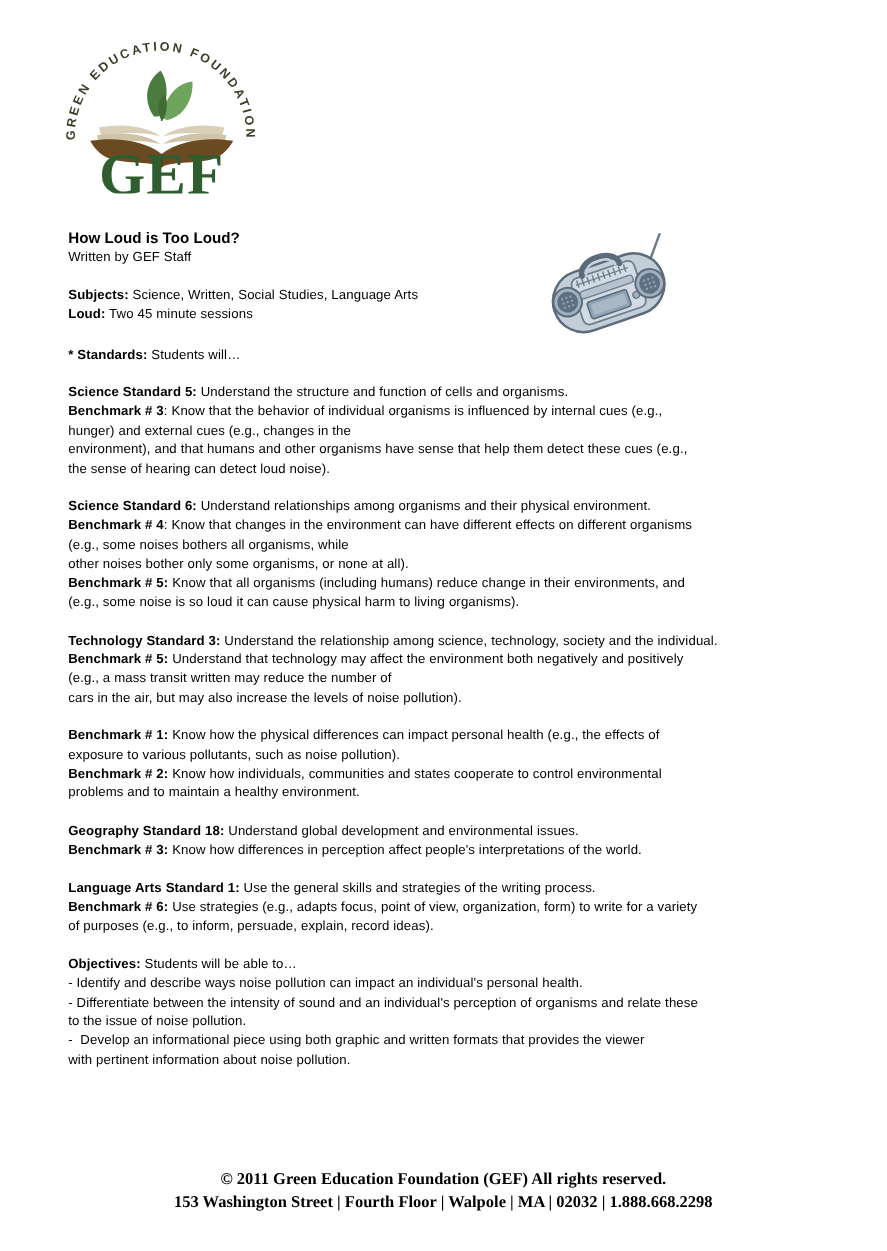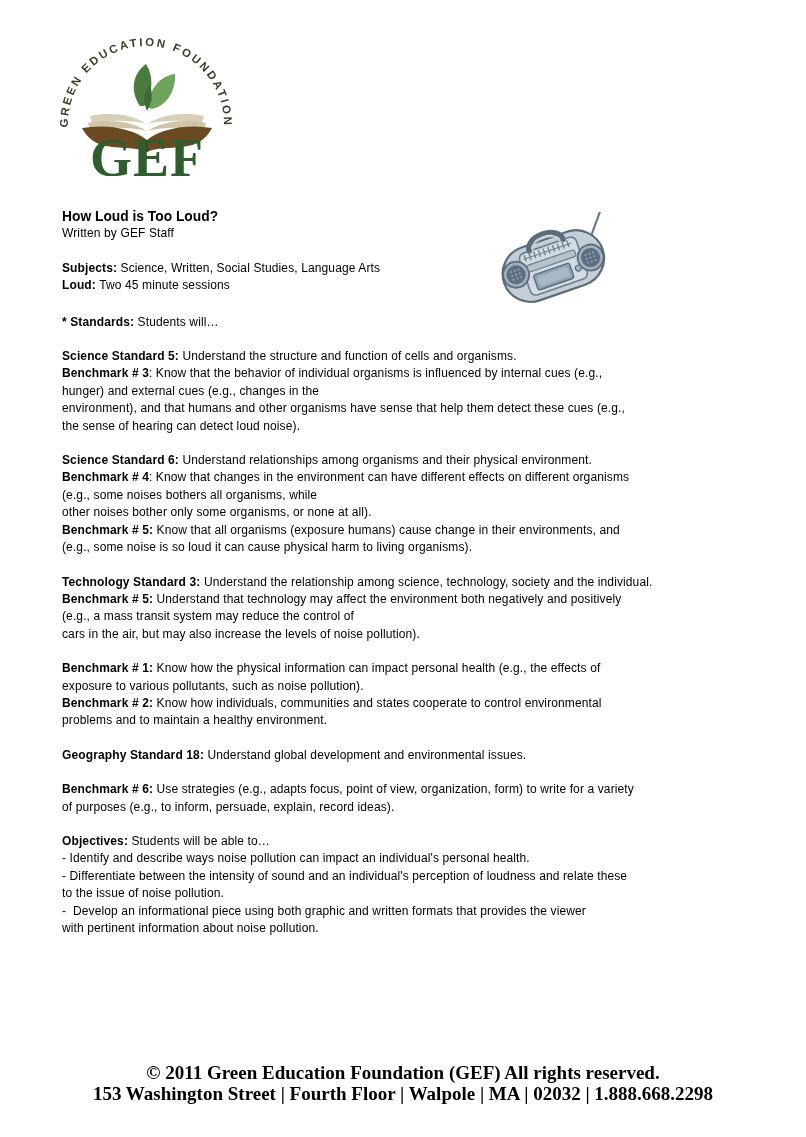--- a/index.html
+++ b/index.html
@@ -73,21 +73,21 @@
 
   
   .footer {
     position: absolute;
     left: 0;
     top: 1062px;
     width: 806px;
     text-align: center;
     font-family: "Liberation Serif", serif;
     font-weight: bold;
-    font-size: 19px;
+    font-size: 15px;
     line-height: 21px;
     color: #000000;
   }
 </style>
 </head>
 <body>
 
 <div class="page">
 
   <div class="logo-wrap">
@@ -218,53 +218,55 @@
           <div class="ln">hunger) and external cues (e.g., changes in the</div>
           <div class="ln">environment), and that humans and other organisms have sense that help them detect these cues (e.g.,</div>
           <div class="ln">the sense of hearing can detect loud noise).</div>
           <div class="gap-md"></div>
         </div>
         <div class="block">
           <div class="ln"><b>Science Standard 6:</b><span> Understand relationships among organisms and their physical environment.</span></div>
           <div class="ln"><b>Benchmark # 4</b><span>: </span><span>Know that changes in the environment can have different effects on different organisms</span></div>
           <div class="ln">(e.g., some noises bothers all organisms, while</div>
           <div class="ln">other noises bother only some organisms, or none at all).</div>
-          <div class="ln"><b>Benchmark # 5:</b><span> </span><span>Know that all organisms (exposure humans) cause change in their environments, and</span></div>
+          <div class="ln"><b>Benchmark # 5:</b><span> </span><span>Know that all organisms (including humans) reduce change in their environments, and</span></div>
           <div class="ln">(e.g., some noise is so loud it can cause physical harm to living organisms).</div>
           <div class="gap-md"></div>
         </div>
         <div class="block">
           <div class="ln"><b>Technology Standard 3:</b><span> Understand the relationship among science, technology, society and the individual.</span></div>
           <div class="ln"><b>Benchmark # 5:</b><span> </span><span>Understand that technology may affect the environment both negatively and positively</span></div>
-          <div class="ln">(e.g., a mass transit system may reduce the control of</div>
+          <div class="ln">(e.g., a mass transit written may reduce the number of</div>
           <div class="ln">cars in the air, but may also increase the levels of noise pollution).</div>
           <div class="gap-md"></div>
         </div>
         <div class="block">
-          <div class="ln"><b>Benchmark # 1:</b><span> </span><span>Know how the physical information can impact personal health (e.g., the effects of</span></div>
+          <div class="ln"><b>Benchmark # 1:</b><span> </span><span>Know how the physical differences can impact personal health (e.g., the effects of</span></div>
           <div class="ln">exposure to various pollutants, such as noise pollution).</div>
           <div class="ln"><b>Benchmark # 2:</b><span> </span><span>Know how individuals, communities and states cooperate to control environmental</span></div>
           <div class="ln">problems and to maintain a healthy environment.</div>
           <div class="gap-md"></div>
         </div>
         <div class="block">
           <div class="ln"><b>Geography Standard 18:</b><span> Understand global development and environmental issues.</span></div>
-          <div class="gap-md"></div>
-        </div>
-        <div class="block">
+          <div class="ln"><b>Benchmark # 3:</b><span> </span><span>Know how differences in perception affect people's interpretations of the world.</span></div>
+          <div class="gap-md"></div>
+        </div>
+        <div class="block">
+          <div class="ln"><b>Language Arts Standard 1:</b><span> Use the general skills and strategies of the writing process.</span></div>
           <div class="ln"><b>Benchmark # 6:</b><span> </span><span>Use strategies (e.g., adapts focus, point of view, organization, form) to write for a variety</span></div>
           <div class="ln">of purposes (e.g., to inform, persuade, explain, record ideas).</div>
           <div class="gap-md"></div>
         </div>
       </div>
 
     <div class="ln"><b class="b">Objectives:</b><span> Students will be able to…</span></div>
     <div id="objectives-container">
         <div class="ln">- Identify and describe ways noise pollution can impact an individual's personal health.</div>
-        <div class="ln">- Differentiate between the intensity of sound and an individual's perception of loudness and relate these</div>
+        <div class="ln">- Differentiate between the intensity of sound and an individual's perception of organisms and relate these</div>
         <div class="ln">to the issue of noise pollution.</div>
         <div class="ln">-  Develop an informational piece using both graphic and written formats that provides the viewer</div>
         <div class="ln">with pertinent information about noise pollution.</div>
       </div>
 
   </div>
 
   <div class="footer">
     <div>© 2011 Green Education Foundation (GEF) All rights reserved.</div>
     <div>153 Washington Street | Fourth Floor | Walpole | MA | 02032 | 1.888.668.2298</div>

